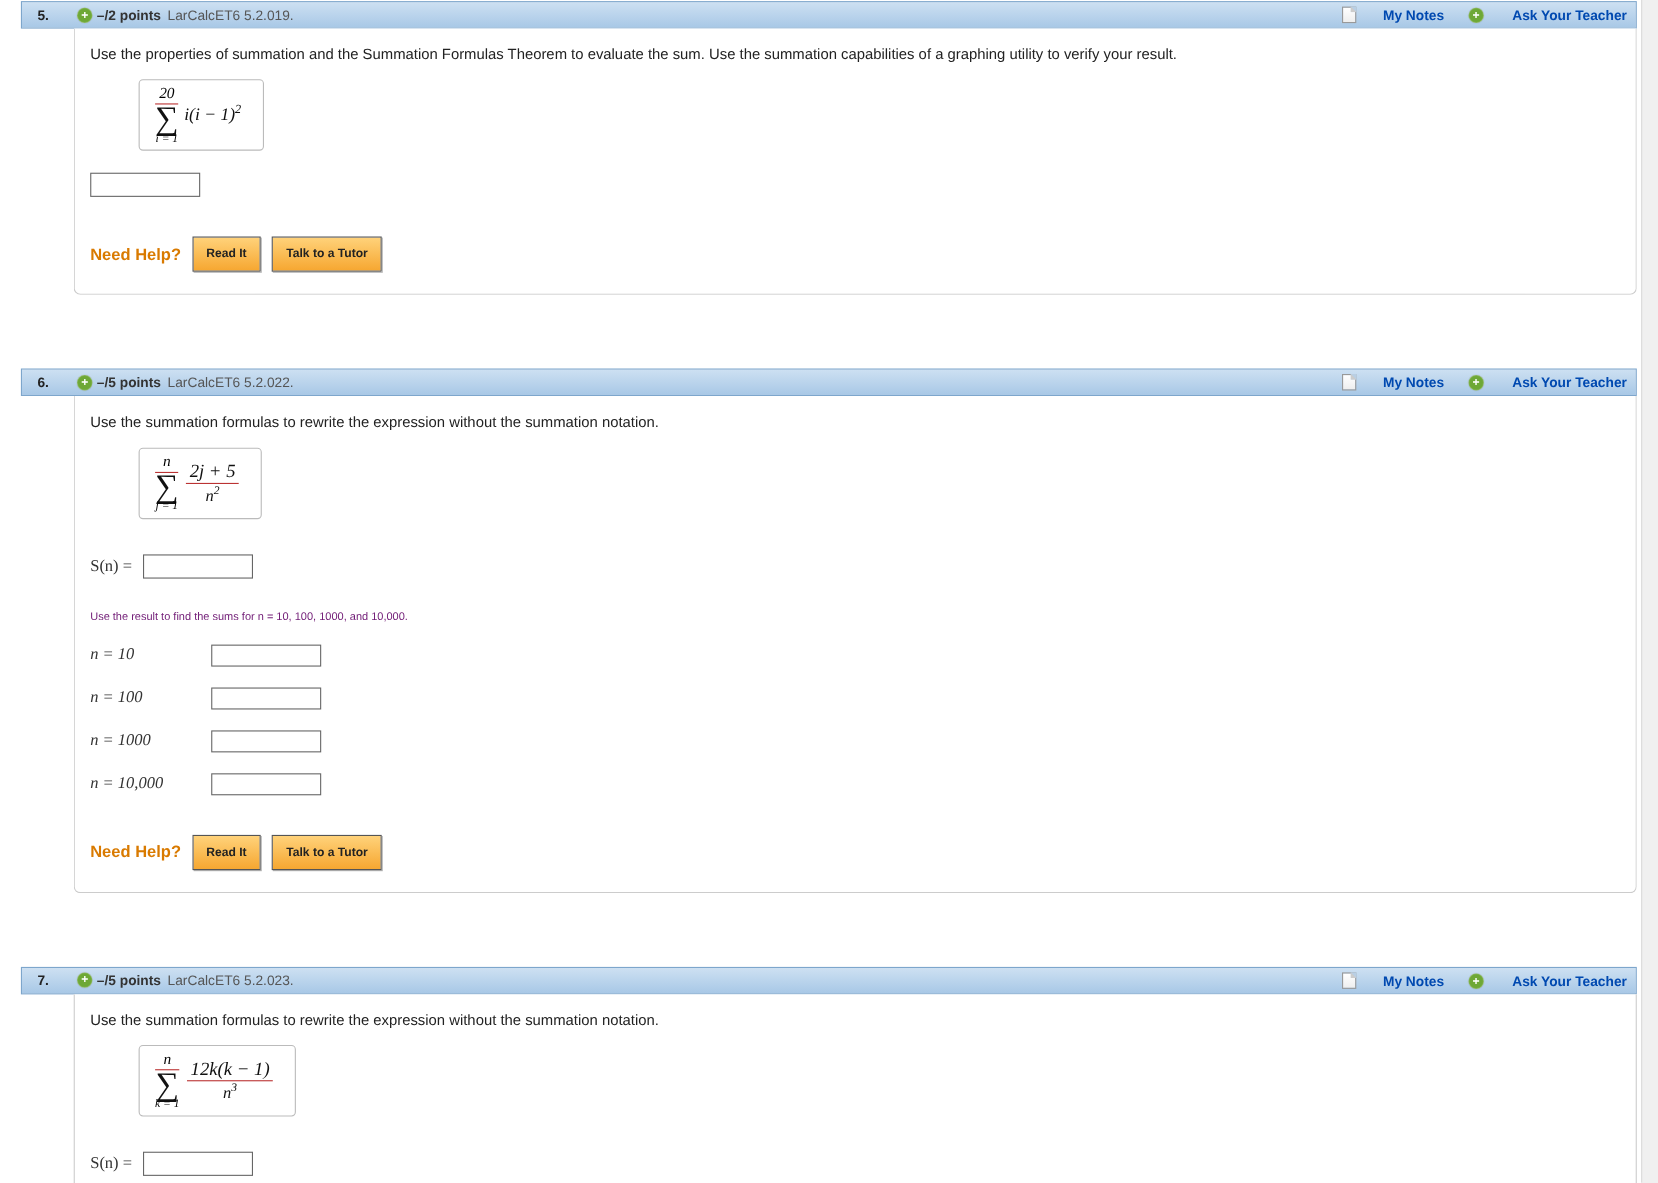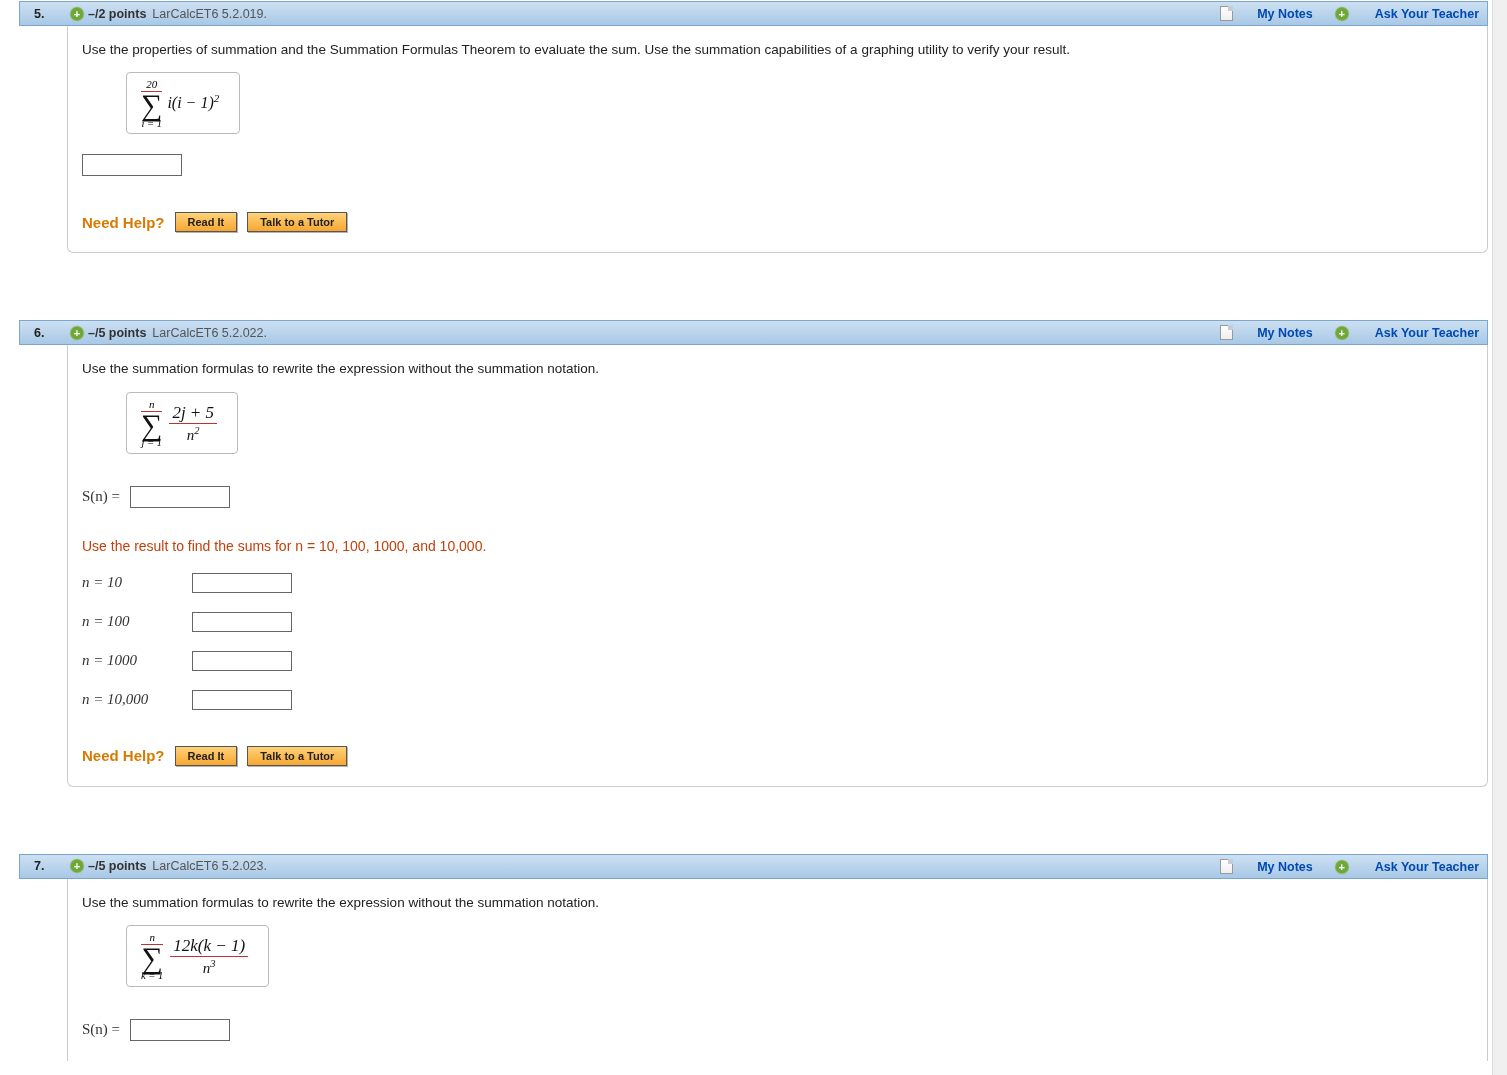--- a/index.html
+++ b/index.html
@@ -115,21 +115,21 @@
     white-space: nowrap;
   }
   .sigma-stack {
     display: inline-block;
     text-align: center;
     line-height: 1;
     vertical-align: middle;
     margin-right: 1px;
   }
   .sigma-top {
-    font-size: 11px;
+    font-size: 14px;
     border-bottom: 1.2px solid #b33;
     padding: 0 2px 1px 2px;
     font-style: italic;
     color:#000;
   }
   .sigma-mid {
     font-size: 30px;
     line-height: 0.85;
     font-style: normal;
   }
@@ -178,29 +178,29 @@
     font-family: Arial, sans-serif;
   }
   .help-btn {
     background: linear-gradient(to bottom,#ffd27a,#f6a731);
     border: 1px solid #555;
     padding: 2px 12px;
     font-size: 11px;
     font-family: Verdana, sans-serif;
     font-weight: bold;
     color: #222;
-    height: 20px;
+    height: 32px;
     line-height: 14px;
     cursor: pointer;
     box-shadow: 1px 1px 0 rgba(0,0,0,0.3);
   }
   .sub-prompt {
     font-family: Verdana, sans-serif;
-    font-size: 14px;
-    color:#c2410c;
+    font-size: 10px;
+    color:#701a75;
     margin: 30px 0 6px 0;
   }
   .nrow {
     display:flex;
     align-items:center;
     margin: 19px 0;
   }
   .nrow .nlabel {
     width: 110px;
     font-family: "Times New Roman", serif;

